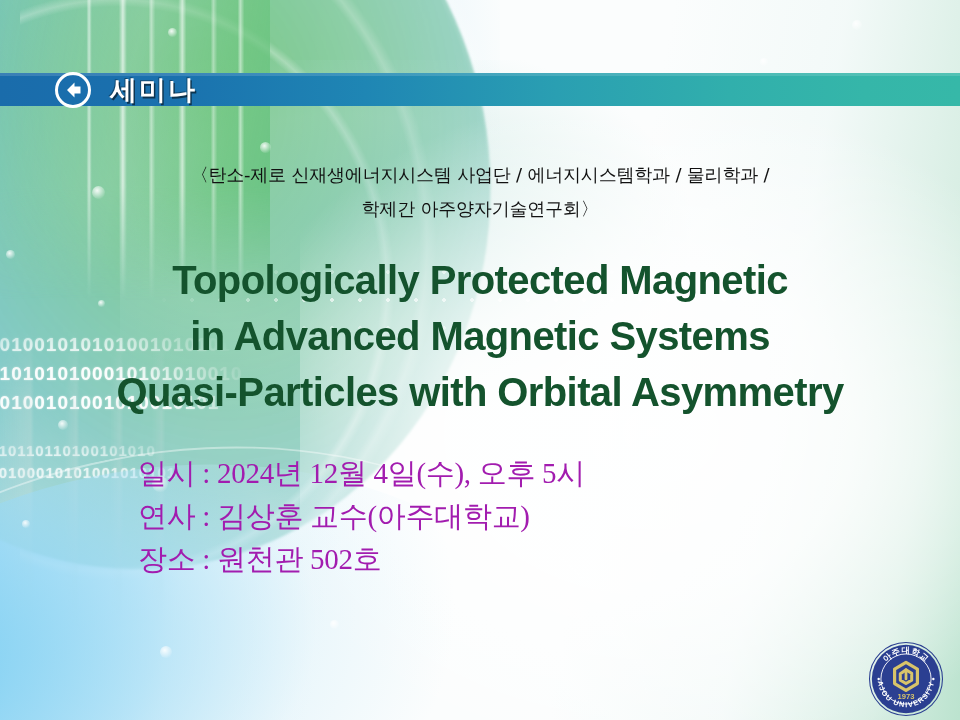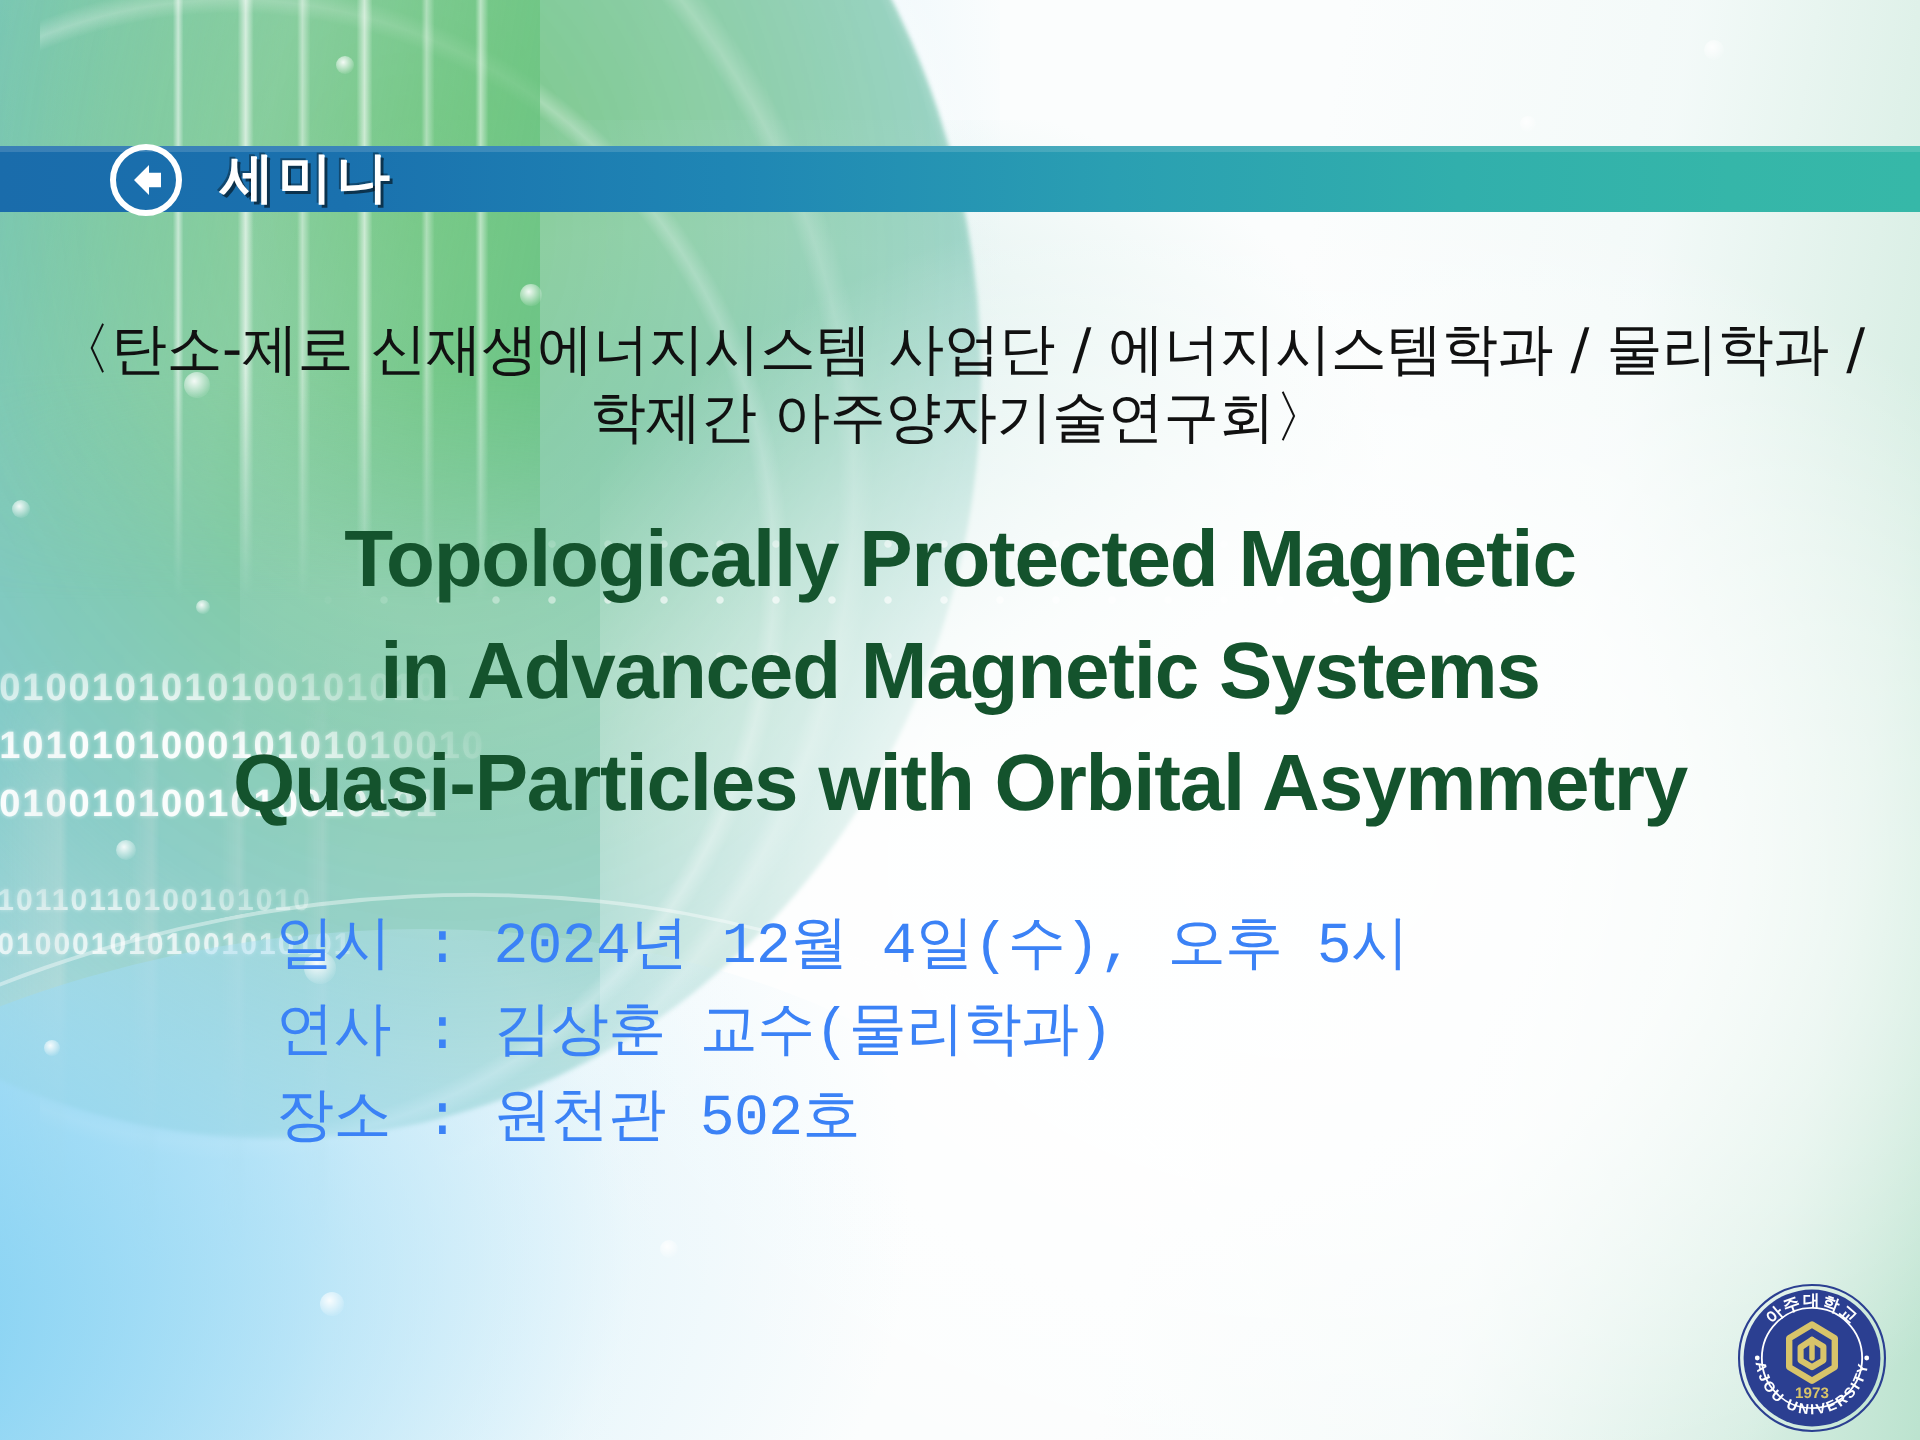--- a/index.html
+++ b/index.html
@@ -281,21 +281,21 @@
   }
 
   
   #subtitle {
     position: absolute;
     left: 0;
     top: 158px;
     width: 960px;
     text-align: center;
     color: #111111;
-    font-size: 28px;
+    font-size: 18px;
     line-height: 34px;
     font-family: "DejaVu Sans", "Liberation Sans", sans-serif;
     letter-spacing: -0.2px;
   }
   #subtitle .l2 { display: block; text-align: center; }
 
   #title {
     position: absolute;
     left: 30px;
     top: 252px;
@@ -307,24 +307,24 @@
     line-height: 56px;
     letter-spacing: -0.6px;
     font-family: "Liberation Sans", "DejaVu Sans", sans-serif;
   }
   #title span { display: block; }
 
   #details {
     position: absolute;
     left: 138px;
     top: 452px;
-    color: #3b82f6;
+    color: #a21caf;
     font-size: 29px;
     line-height: 43px;
-    font-family: Liberation Mono, monospace;
+    font-family: Liberation Serif, serif;
     letter-spacing: -0.3px;
   }
   #details div { white-space: nowrap; }
 
   
   #logo {
     position: absolute;
     left: 868px;
     top: 641px;
     width: 76px;
@@ -389,21 +389,21 @@
   </div>
 
   <div id="title">
     <span>Topologically Protected Magnetic</span>
     <span>in Advanced Magnetic Systems</span>
     <span>Quasi-Particles with Orbital Asymmetry</span>
   </div>
 
   <div id="details">
     <div>일시 : 2024년 12월 4일(수), 오후 5시</div>
-    <div>연사 : 김상훈 교수(물리학과)</div>
+    <div>연사 : 김상훈 교수(아주대학교)</div>
     <div>장소 : 원천관 502호</div>
   </div>
 
   <div id="logo">
     <svg width="76" height="76" viewBox="0 0 100 100" aria-hidden="true">
       <defs>
         <path id="arcTop" d="M 16,50 A 34,34 0 0 1 84,50" fill="none"></path>
         <path id="arcBot" d="M 13,50 A 37,37 0 0 0 87,50" fill="none"></path>
       </defs>
       <circle cx="50" cy="50" r="48" fill="none" stroke="#2b3f91" stroke-width="1.4"></circle>

